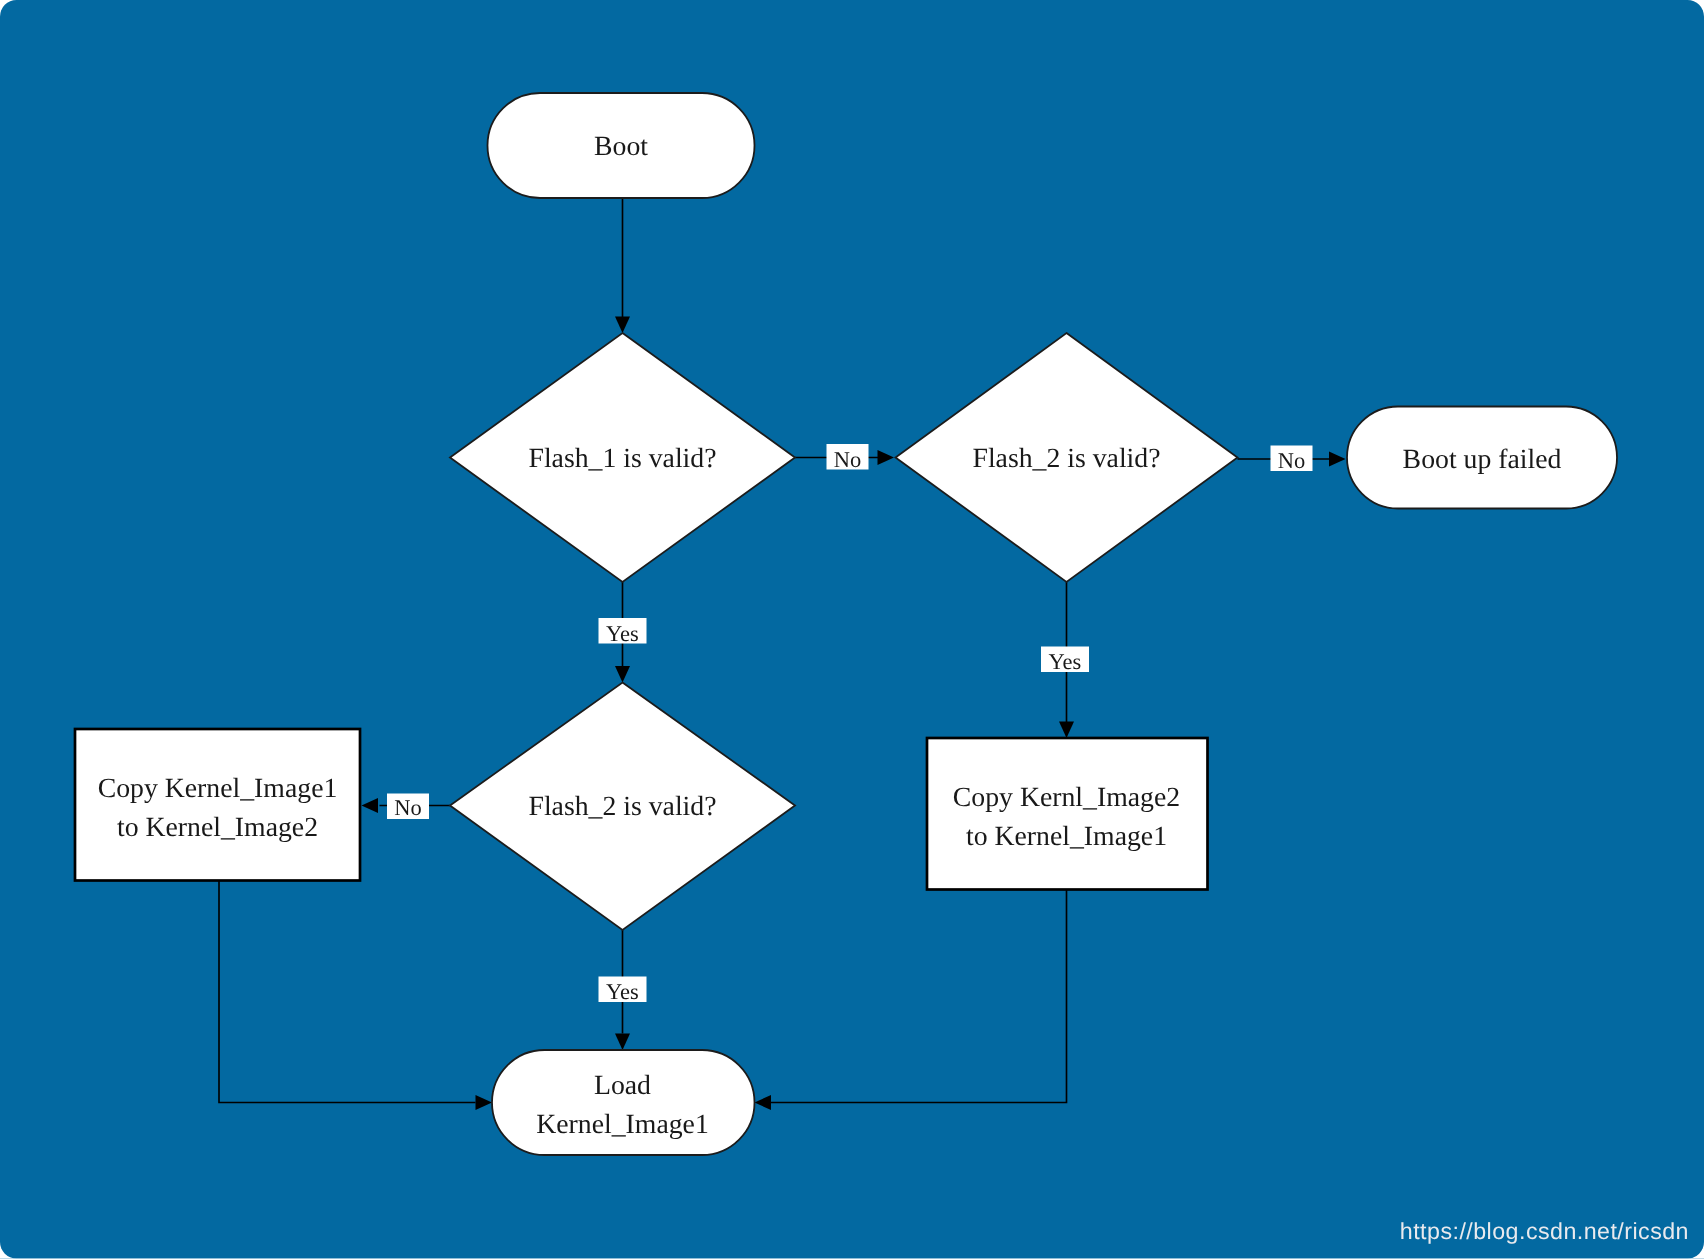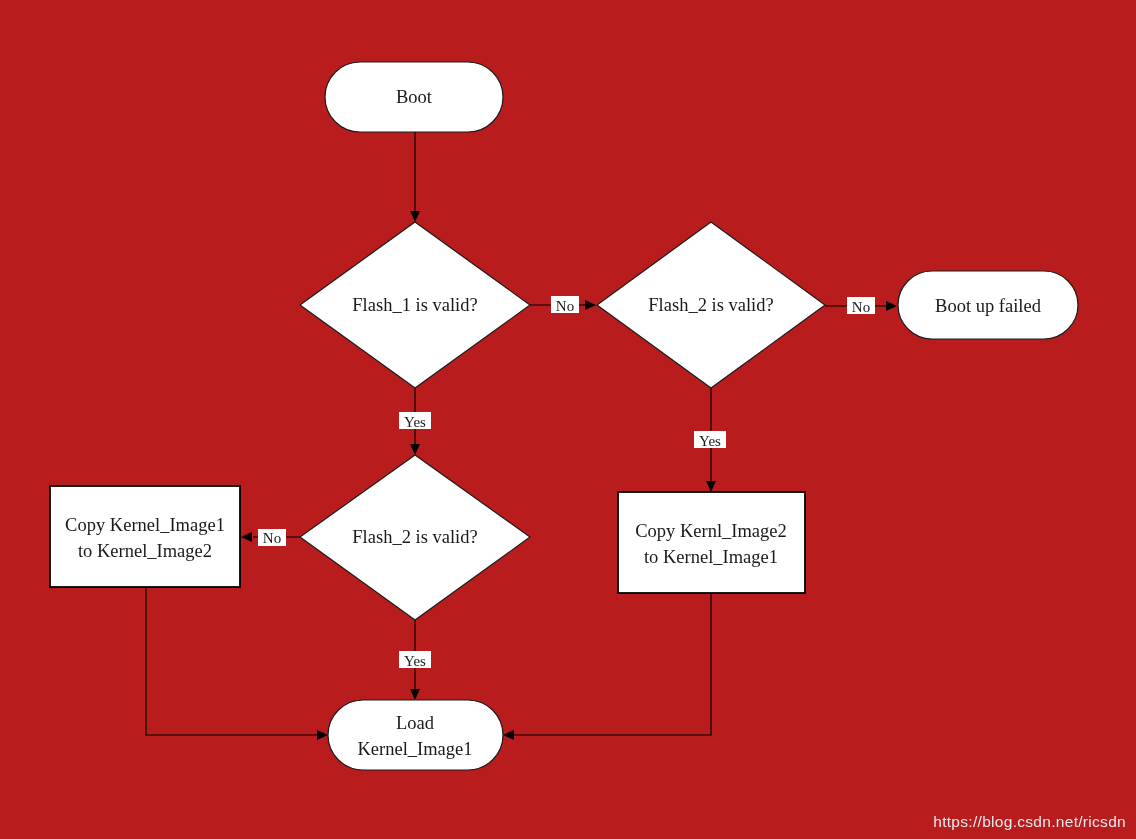--- a/index.html
+++ b/index.html
@@ -4,23 +4,24 @@
 <style>
   html, body {
     margin: 0;
     padding: 0;
     background: #ffffff;
   }
   .canvas {
     position: relative;
     width: 1136px;
     height: 839px;
-    background: #b91c1c;
+    background: #0369a1;
     overflow: hidden;
     font-family: "Liberation Serif", "DejaVu Serif", serif;
+    border-radius: 11px;
   }
   svg { display: block; }
   .shape {
     fill: #ffffff;
     stroke: #1c1c1c;
     stroke-width: 1.2;
   }
   .shape-process {
     fill: #ffffff;
     stroke: #000000;

